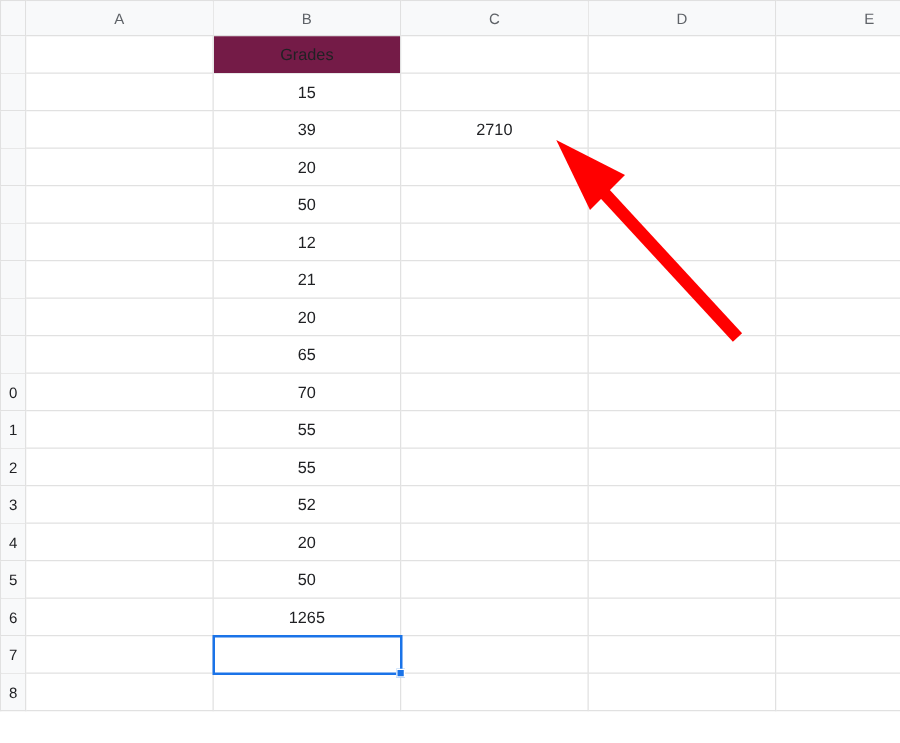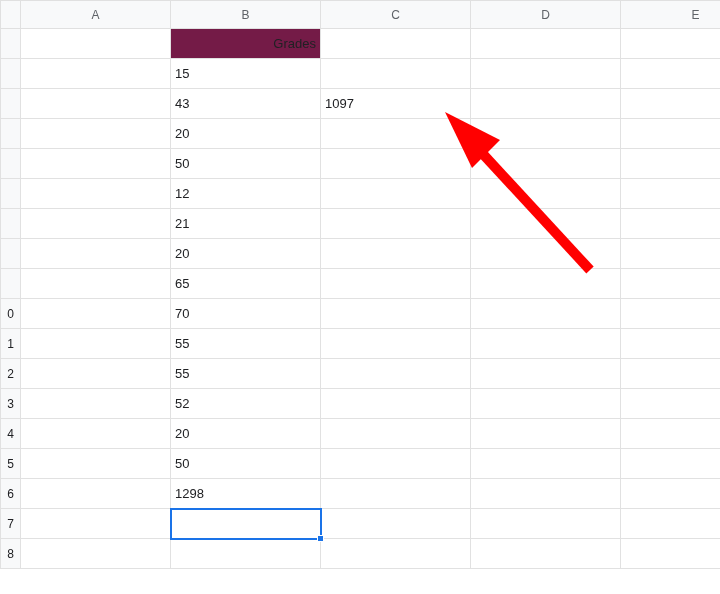--- a/index.html
+++ b/index.html
@@ -44,26 +44,26 @@
   }
   .corner {
     background: #f8f9fa;
     width: 20px;
   }
   .col-A { width: 150px; }
   .col-B { width: 150px; }
   .col-C { width: 150px; }
   .col-D { width: 150px; }
   .col-E { width: 150px; }
-  .num { text-align: left; padding-right: 6px; }
+  .num { text-align: center; padding-right: 6px; }
   .hdrcell {
     background: #741b47;
     color: #000;
     font-weight: bold;
-    text-align: right;
+    text-align: center;
     padding-left: 6px;
   }
   .selected {
     outline: 2px solid #1a73e8;
     outline-offset: -1px;
     background: #fff;
   }
   .sel-handle {
     position: absolute;
     right: -4px;
@@ -118,22 +118,22 @@
       <th class="rowhdr"></th>
       <td></td>
       <td class="num">15</td>
       <td></td>
       <td></td>
       <td></td>
     </tr>
     <tr>
       <th class="rowhdr"></th>
       <td></td>
-      <td class="num">43</td>
-      <td class="num">1097</td>
+      <td class="num">39</td>
+      <td class="num">2710</td>
       <td></td>
       <td></td>
     </tr>
     <tr>
       <th class="rowhdr"></th>
       <td></td>
       <td class="num">20</td>
       <td></td>
       <td></td>
       <td></td>
@@ -222,21 +222,21 @@
       <th class="rowhdr">5</th>
       <td></td>
       <td class="num">50</td>
       <td></td>
       <td></td>
       <td></td>
     </tr>
     <tr>
       <th class="rowhdr">6</th>
       <td></td>
-      <td class="num">1298</td>
+      <td class="num">1265</td>
       <td></td>
       <td></td>
       <td></td>
     </tr>
     <tr>
       <th class="rowhdr">7</th>
       <td></td>
       <td class="selected">
         <span class="sel-handle"></span>
       </td>

